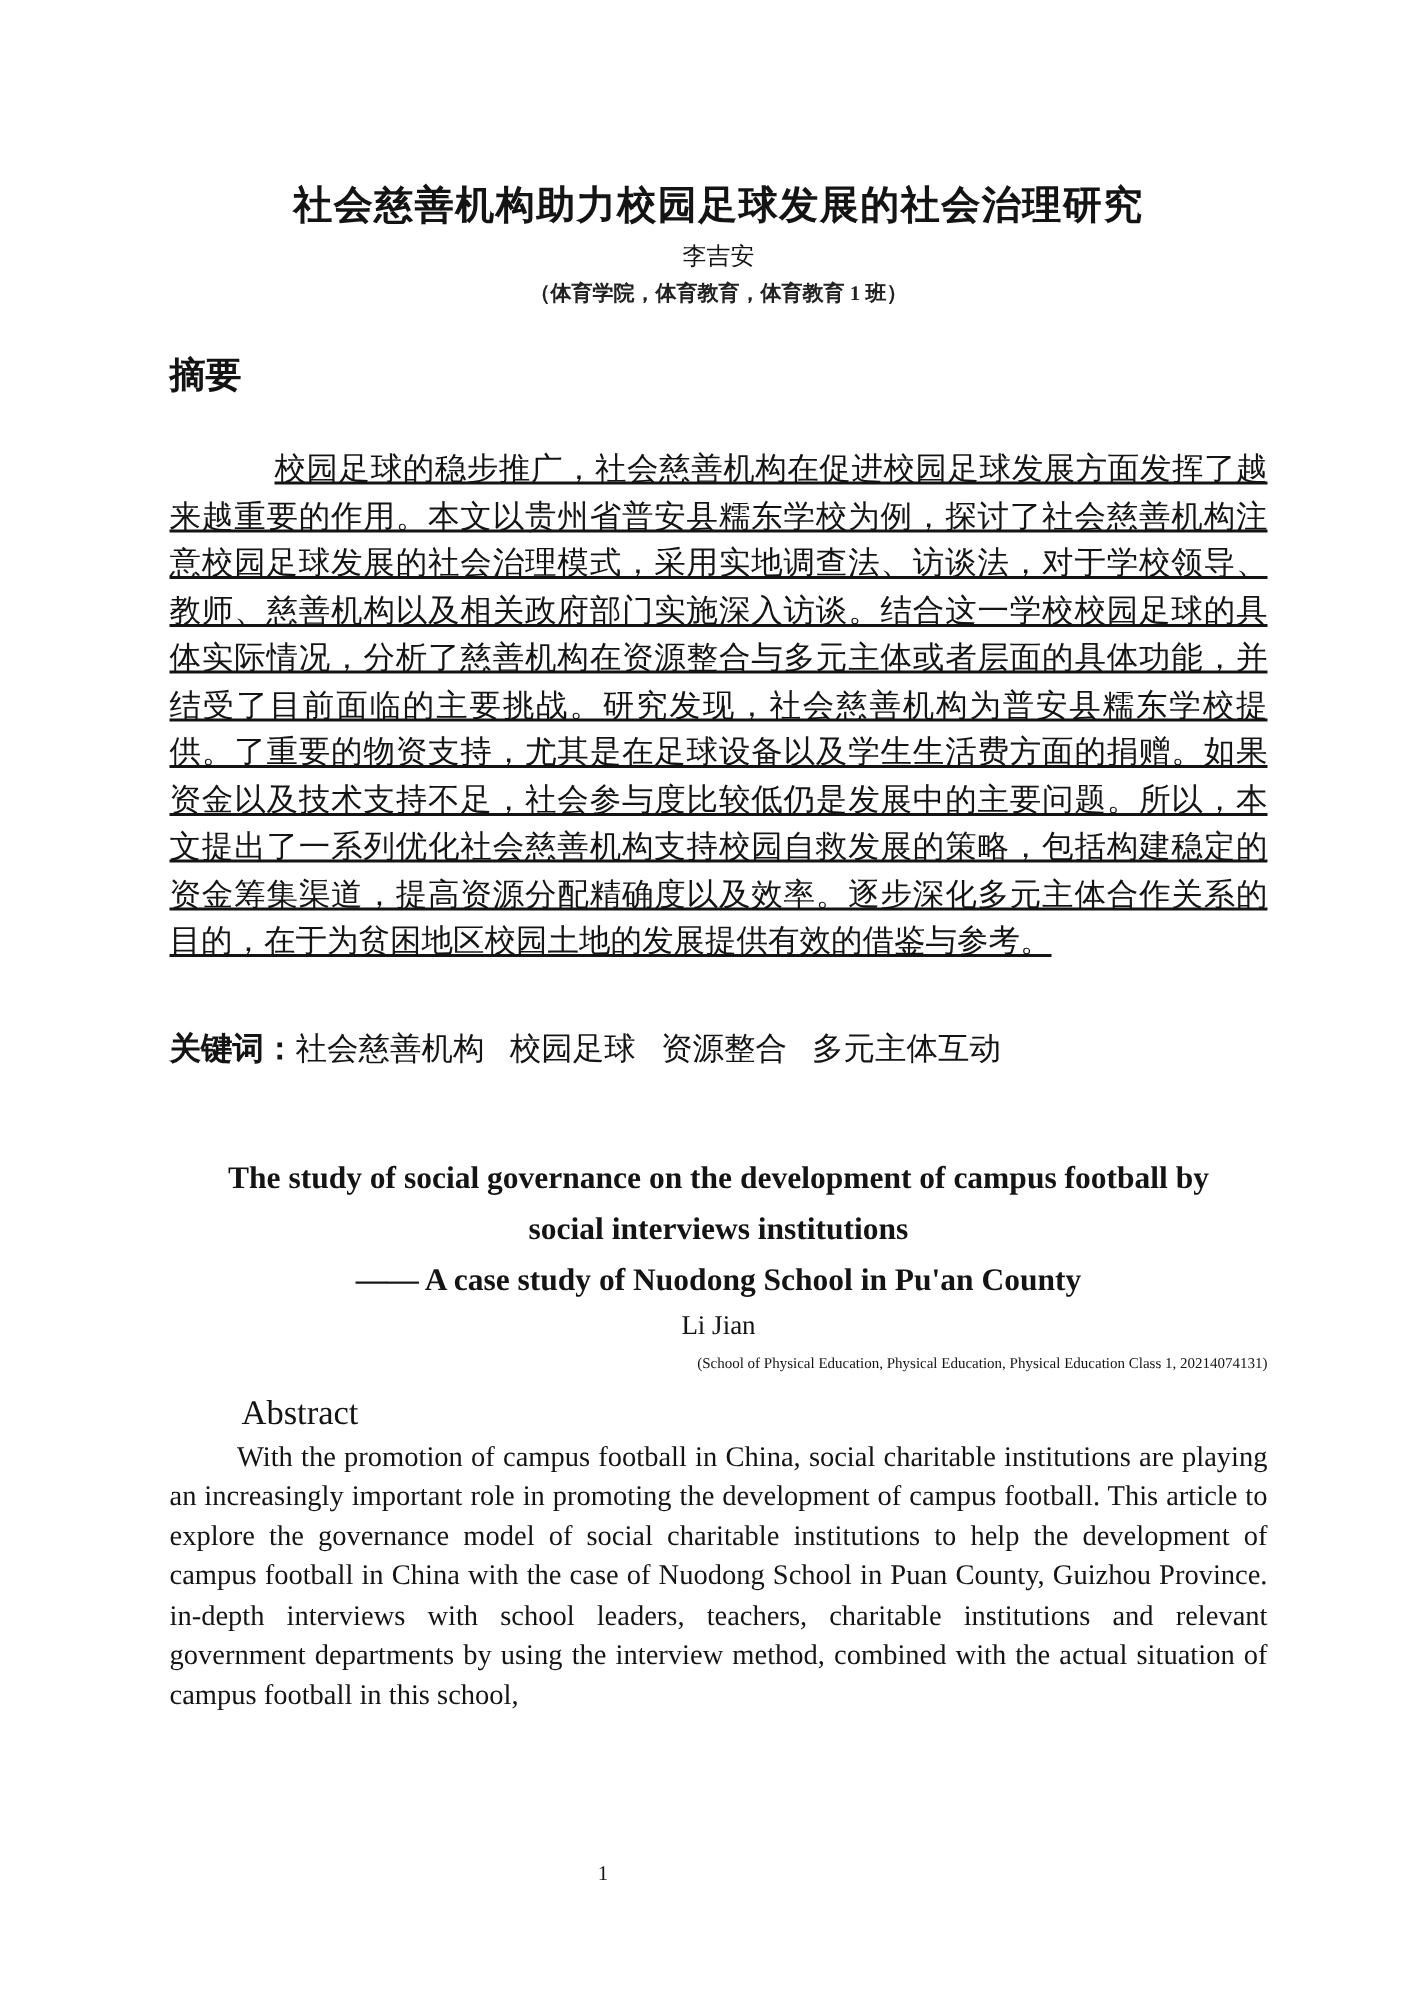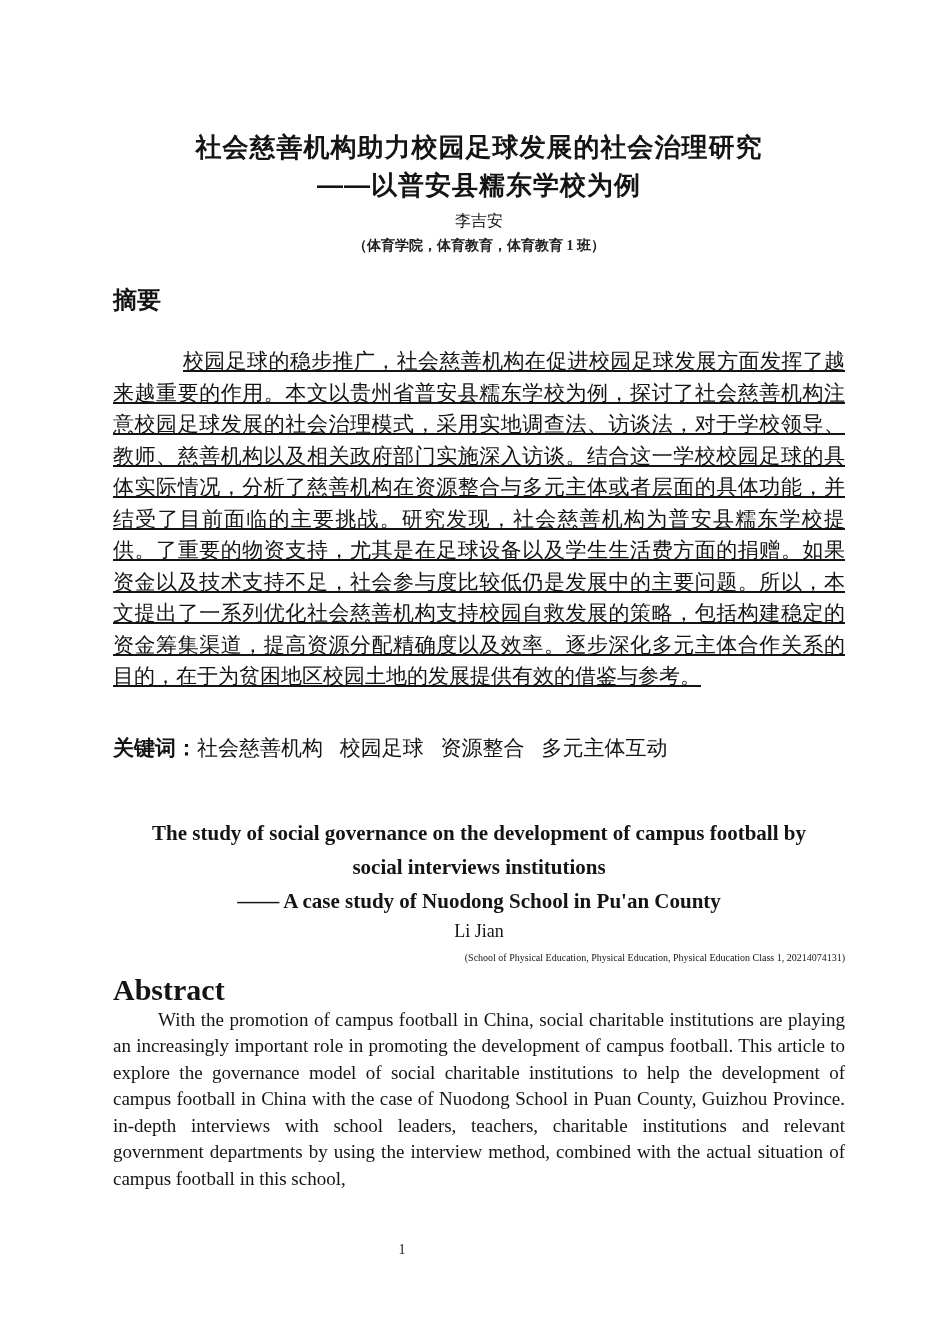--- a/index.html
+++ b/index.html
@@ -10,21 +10,21 @@
   body {
     width: 950px;
     height: 1344px;
     position: relative;
     overflow: hidden;
     color: #141414;
   }
   .page {
     position: absolute;
     left: 113px;
-    top: 16px;
+    top: 5px;
     width: 732px;
   }
   .serif {
     font-family: "Liberation Serif", "DejaVu Serif", serif;
   }
   .hei {
     font-family: "Liberation Sans", "DejaVu Sans", sans-serif;
     font-weight: bold;
   }
   .zh-title {
@@ -91,22 +91,23 @@
     text-align: center;
   }
   .en-affiliation {
     margin-top: 5px;
     font-size: 10px;
     line-height: 18px;
     text-align: right;
   }
   .en-abstract-heading {
     margin-top: 8px;
-    font-weight: bold;
-    font-size: 30px;
+    margin-left: 48px;
+    font-weight: normal;
+    font-size: 23px;
     line-height: 30px;
   }
   .en-abstract-body {
     margin-top: 2px;
     font-size: 19px;
     line-height: 26.5px;
     text-align: justify;
     text-indent: 45px;
   }
   .page-number {
@@ -119,21 +120,20 @@
     line-height: 20px;
   }
 </style>
 </head>
 <body>
 
 <div class="page">
 
   <div class="zh-title zh-title-1">社会慈善机构助力校园足球发展的社会治理研究</div>
 
-  <div class="zh-title">——以普安县糯东学校为例</div>
 
   <div class="zh-author serif">李吉安</div>
 
   <div class="zh-affiliation serif">（体育学院，体育教育，体育教育 1 班）</div>
 
   <div class="zh-abstract-heading hei">摘要</div>
 
   <div class="zh-abstract-body serif">校园足球的稳步推广，社会慈善机构在促进校园足球发展方面发挥了越来越重要的作用。本文以贵州省普安县糯东学校为例，探讨了社会慈善机构注意校园足球发展的社会治理模式，采用实地调查法、访谈法，对于学校领导、教师、慈善机构以及相关政府部门实施深入访谈。结合这一学校校园足球的具体实际情况，分析了慈善机构在资源整合与多元主体或者层面的具体功能，并结受了目前面临的主要挑战。研究发现，社会慈善机构为普安县糯东学校提供。了重要的物资支持，尤其是在足球设备以及学生生活费方面的捐赠。如果资金以及技术支持不足，社会参与度比较低仍是发展中的主要问题。所以，本文提出了一系列优化社会慈善机构支持校园自救发展的策略，包括构建稳定的资金筹集渠道，提高资源分配精确度以及效率。逐步深化多元主体合作关系的目的，在于为贫困地区校园土地的发展提供有效的借鉴与参考。</div>
 
   <div class="zh-keywords">

